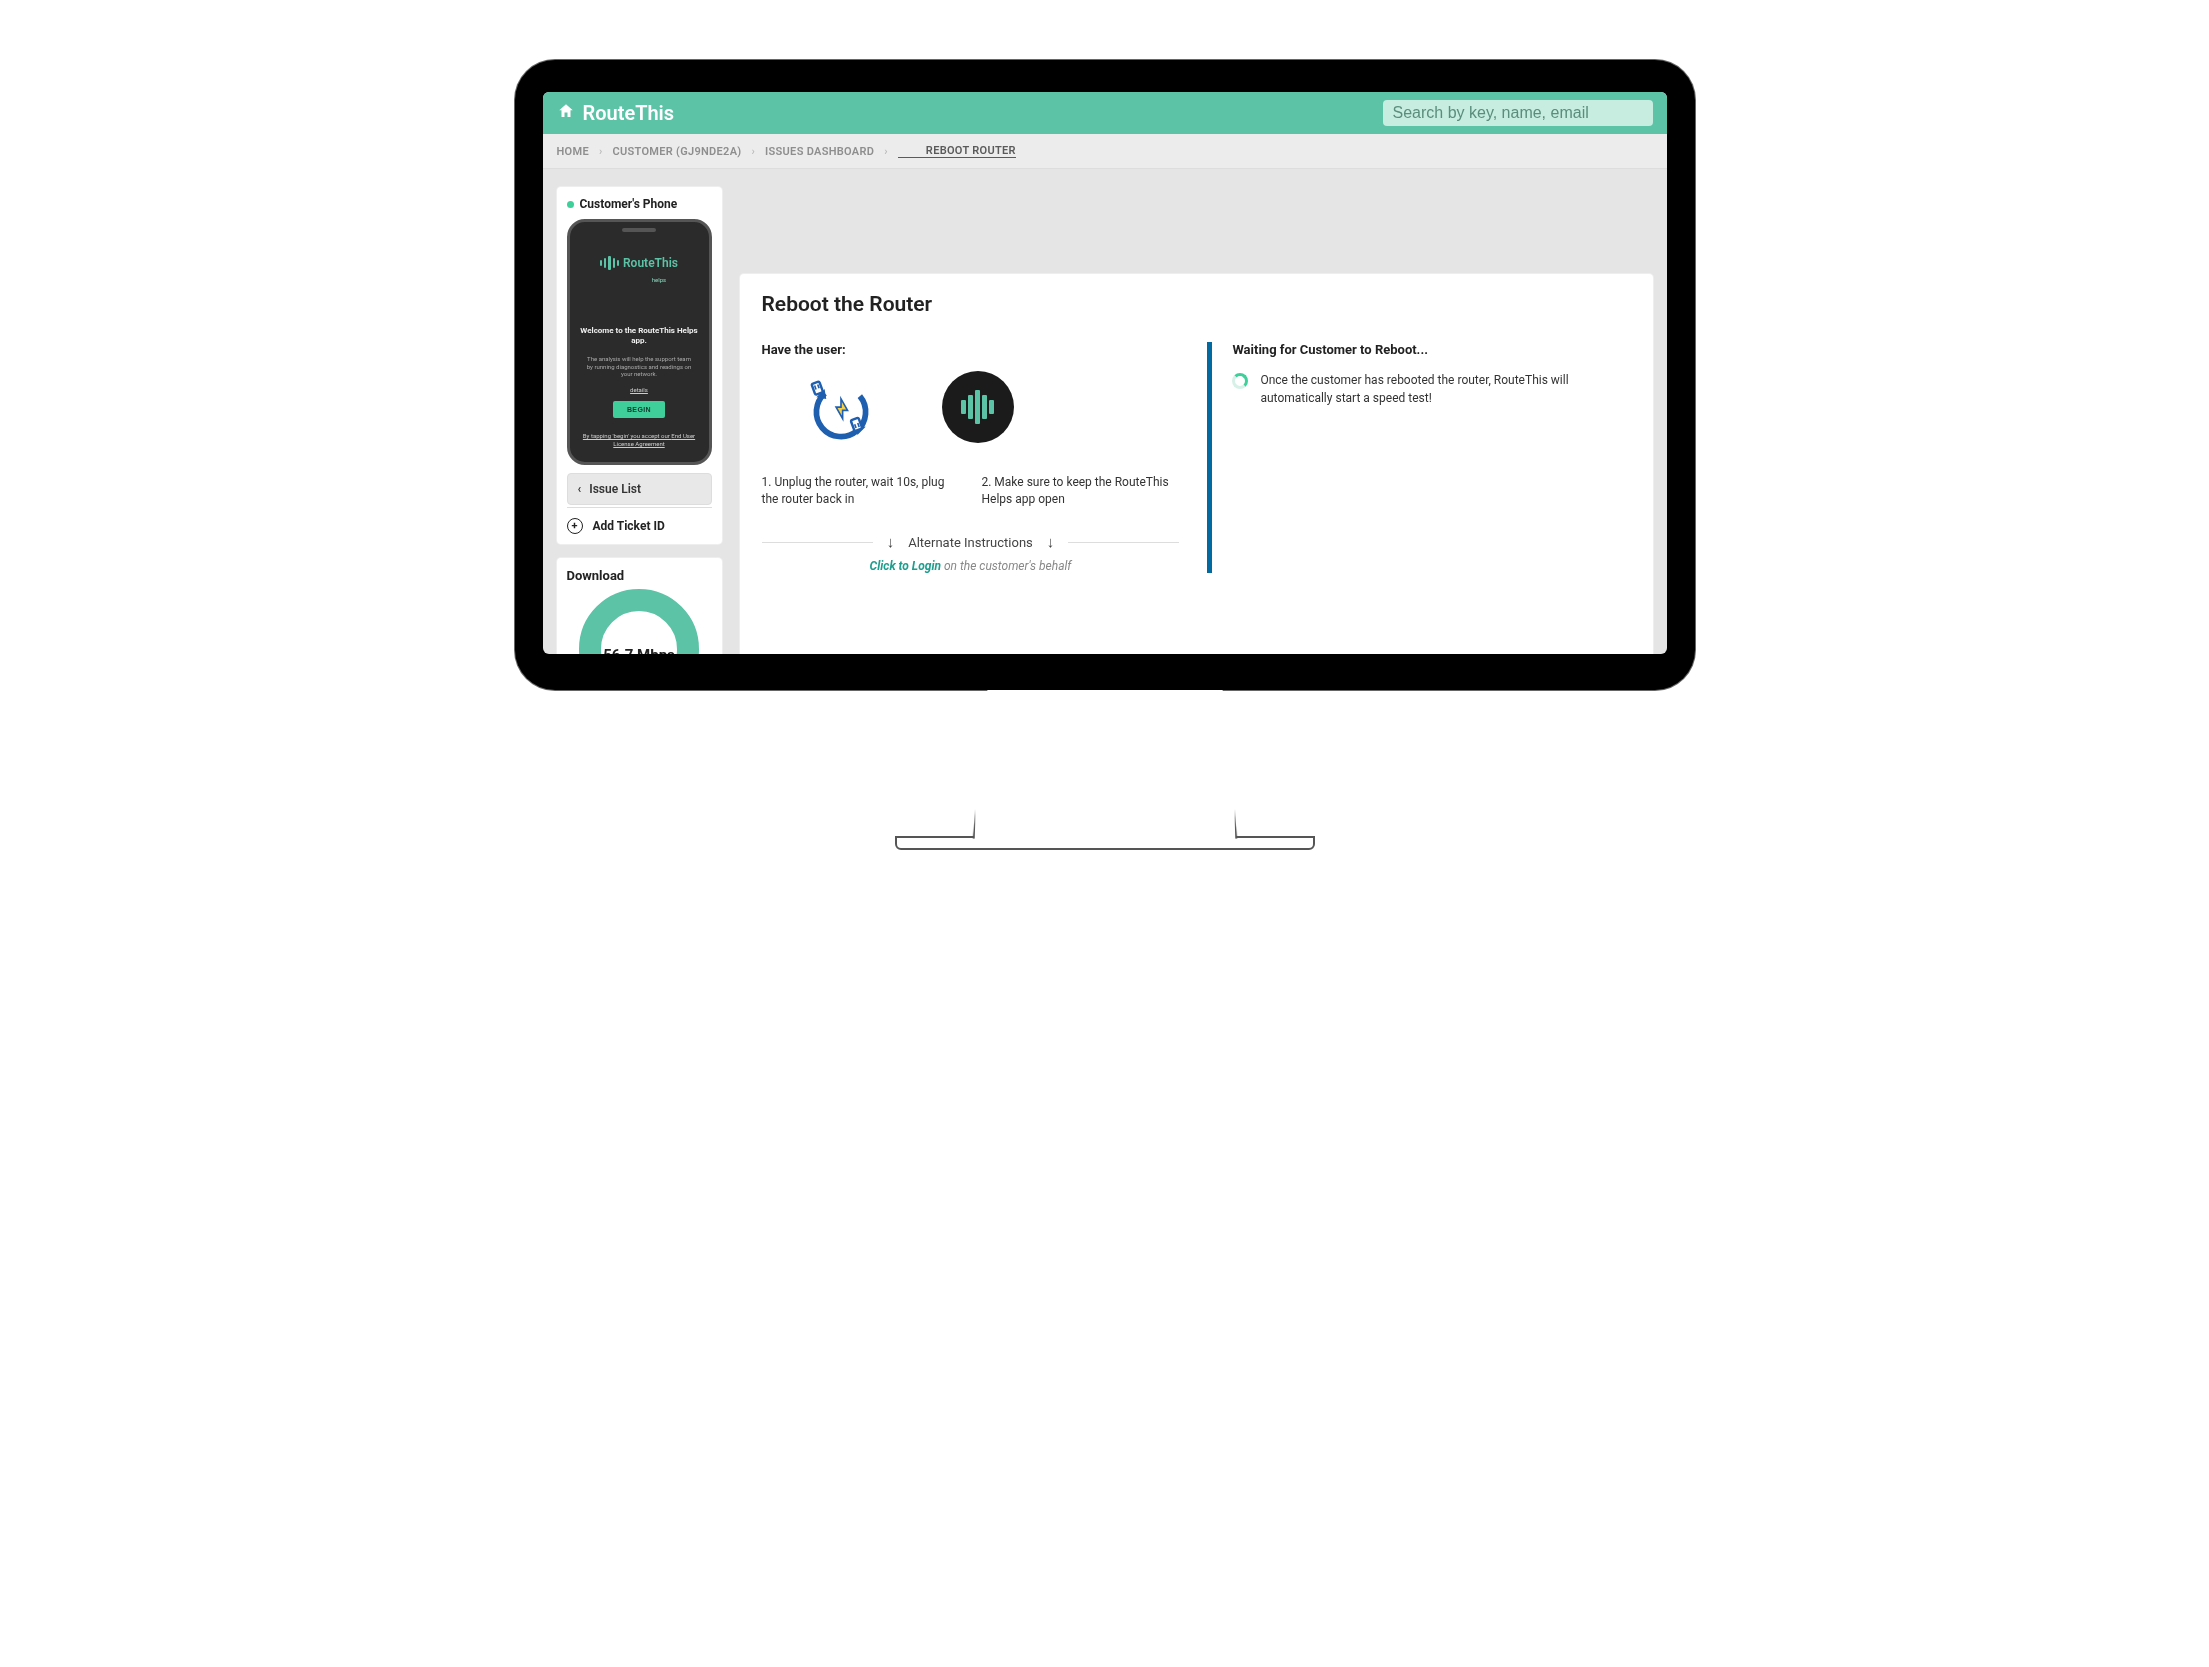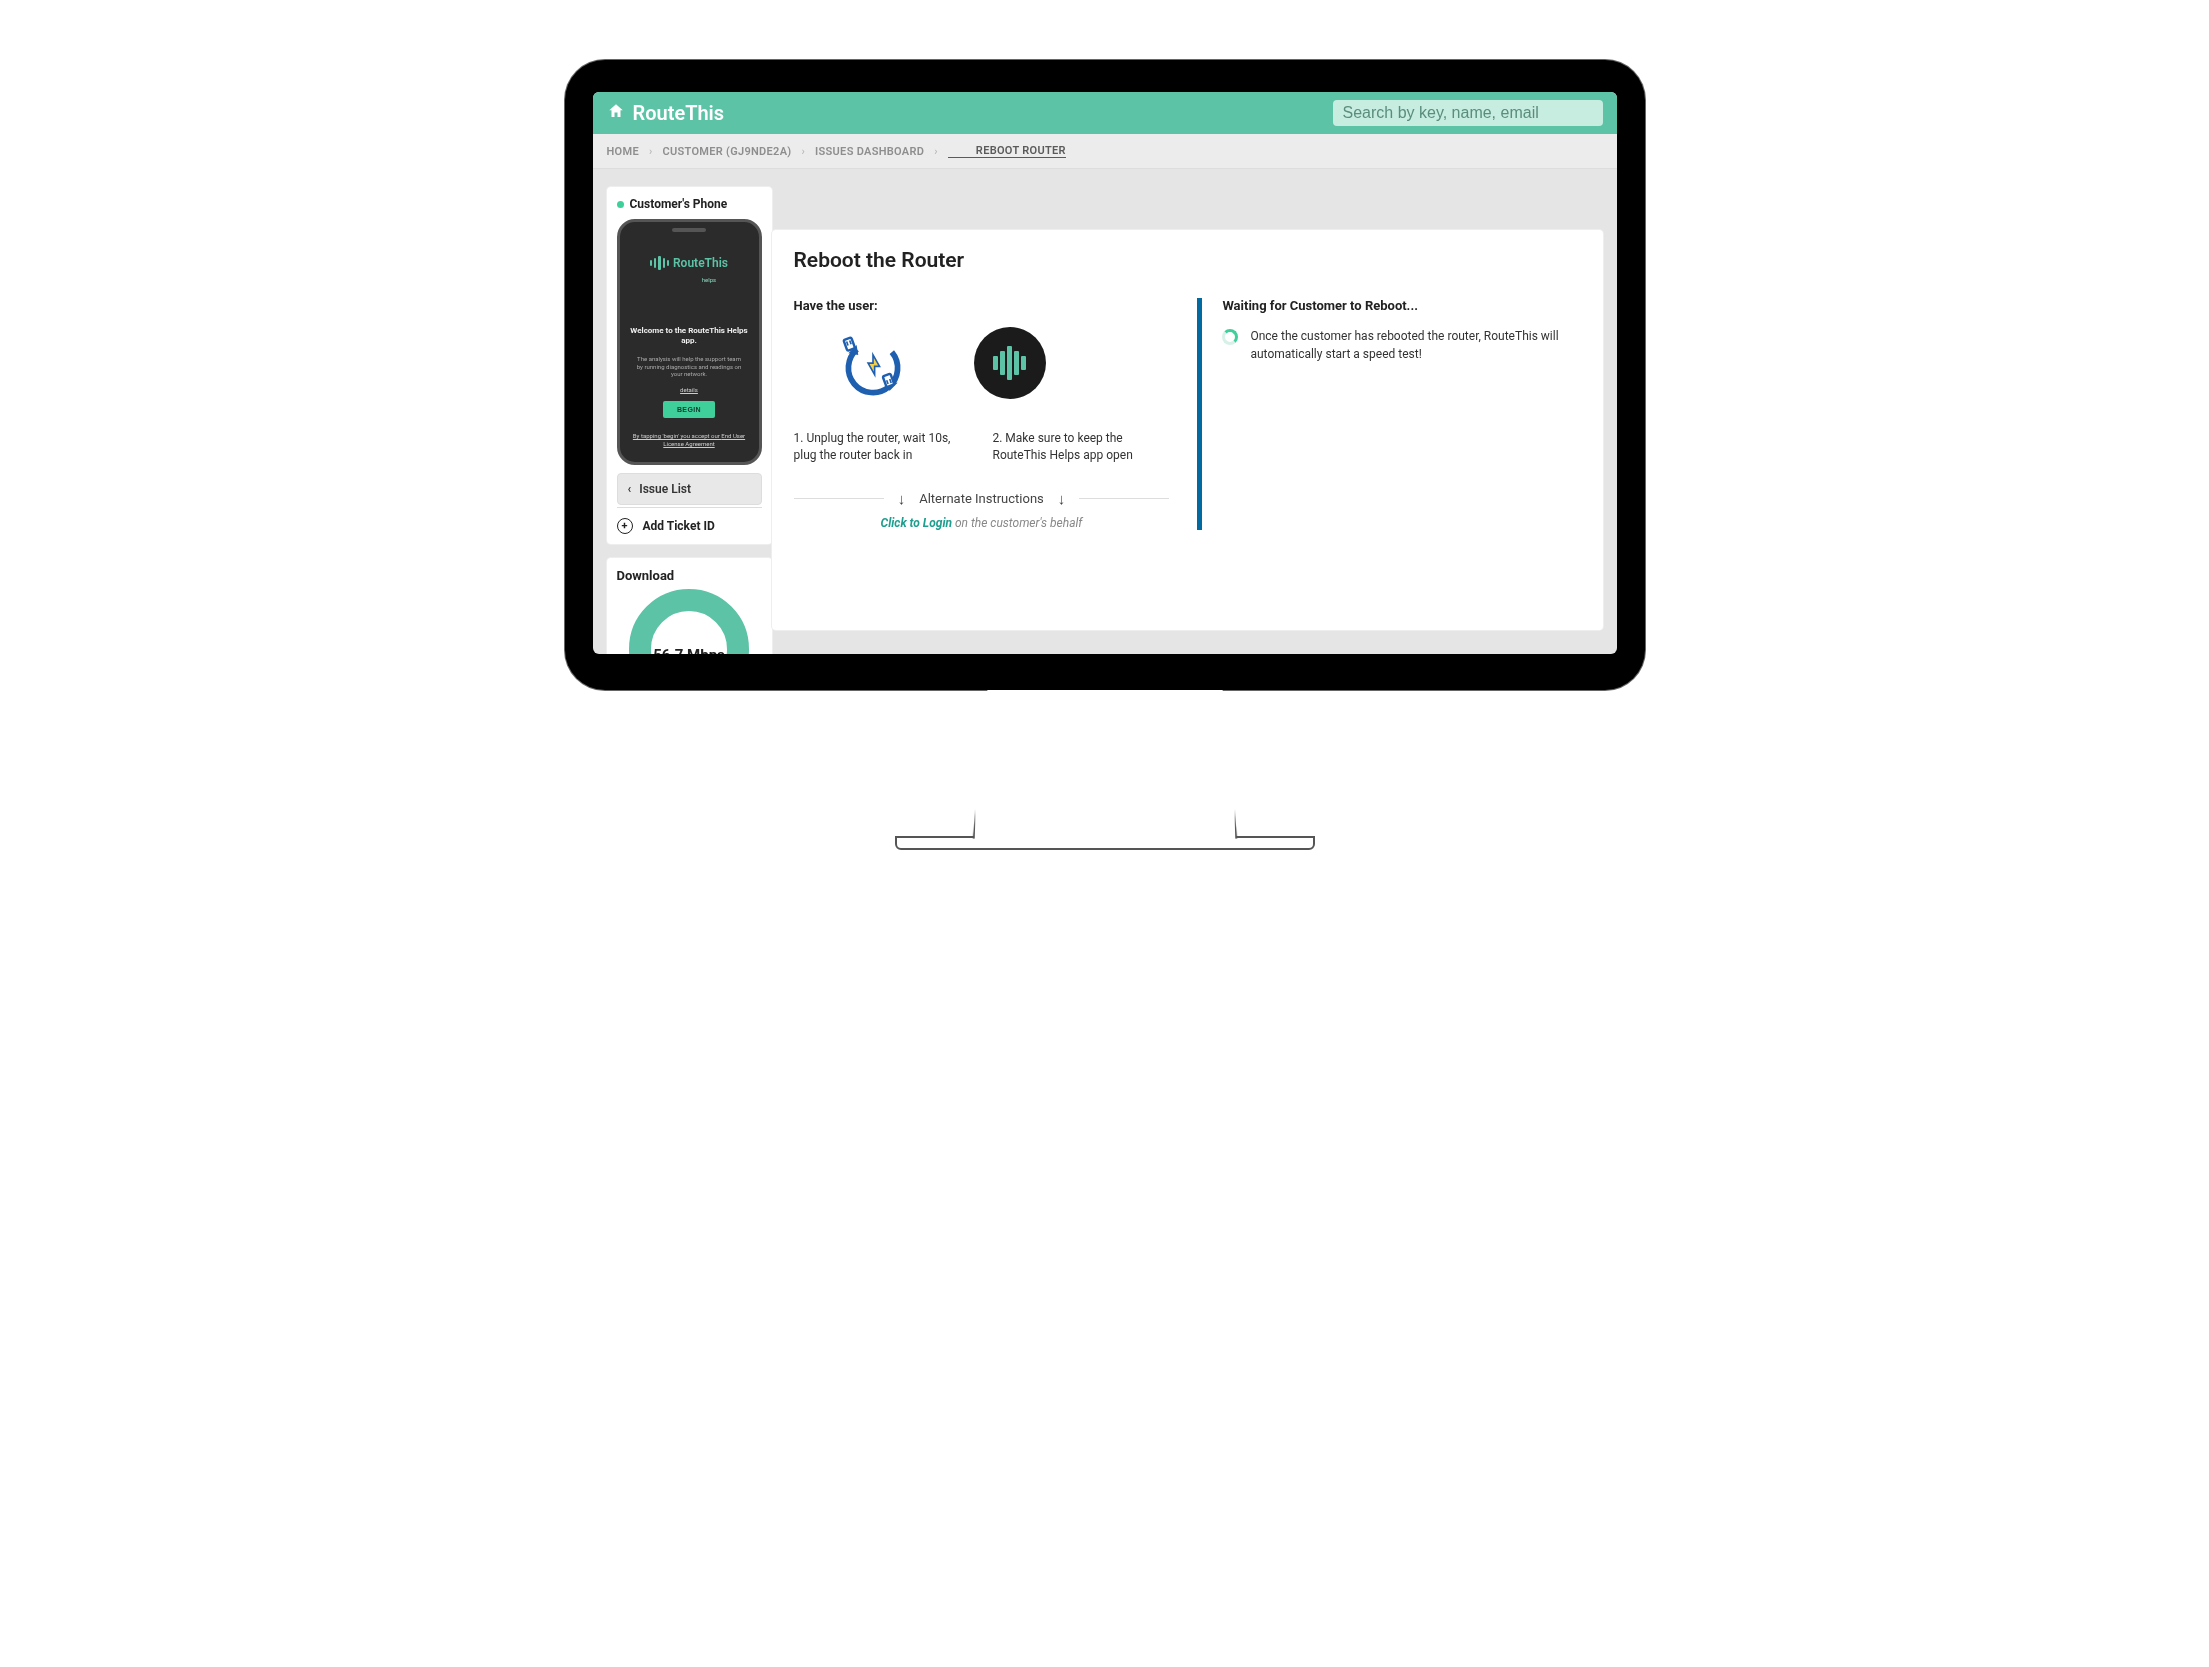--- a/index.html
+++ b/index.html
@@ -6,21 +6,21 @@
   body {
     background: #fff;
     font-family: -apple-system, BlinkMacSystemFont, "Segoe UI", Roboto, Helvetica, Arial, sans-serif;
     display: flex;
     justify-content: center;
     align-items: flex-start;
     padding: 60px 40px;
   }
   
   .monitor-wrap {
-    width: 1080px;
+    width: 1180px;
     position: relative;
   }
   .monitor-bezel {
     background: #000;
     border-radius: 40px;
     padding: 32px 28px 36px 28px;
     box-shadow: 0 0 0 1px #666;
     position: relative;
   }
   .monitor-screen-mask {
@@ -92,22 +92,23 @@
     font-weight: 600;
     letter-spacing: .3px;
     border-bottom: 1px solid #ddd;
   }
   .crumbs .sep { color: #bbb; }
   .crumbs .crumb { text-transform: uppercase; cursor: pointer; }
   .crumbs .crumb.current { color: #5a5a5a; border-bottom: 1px solid #5a5a5a; padding-left: 28px; }
 
   .body {
     display: flex;
+    gap: 18px;
     padding: 18px 14px;
-    align-items: center;
+    align-items: flex-end;
   }
 
   
   .sidebar {
     width: 165px;
     display: flex;
     flex-direction: column;
     gap: 14px;
   }
   .card {

